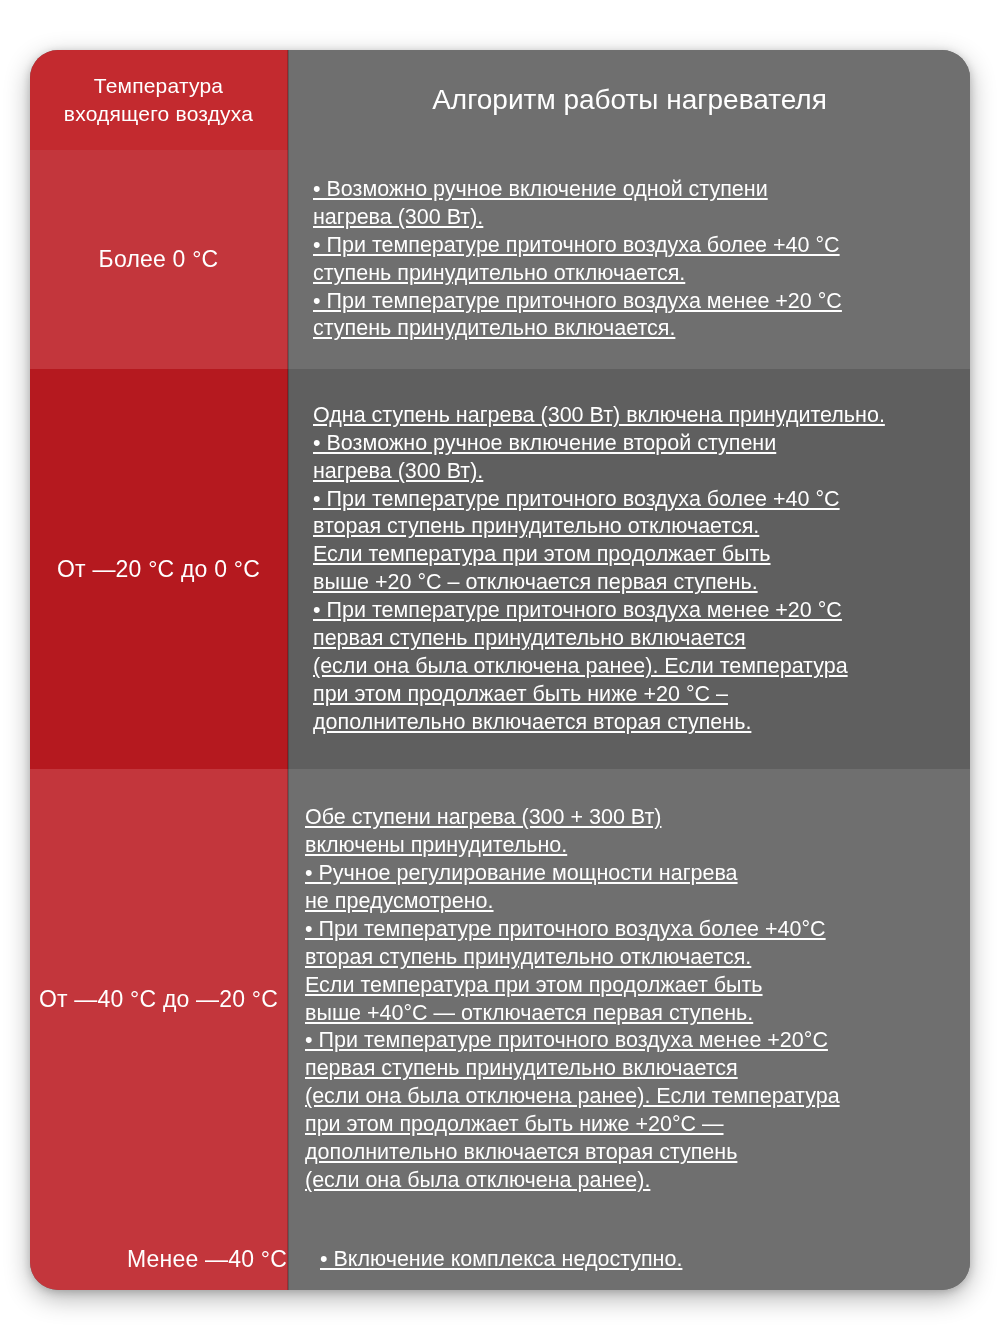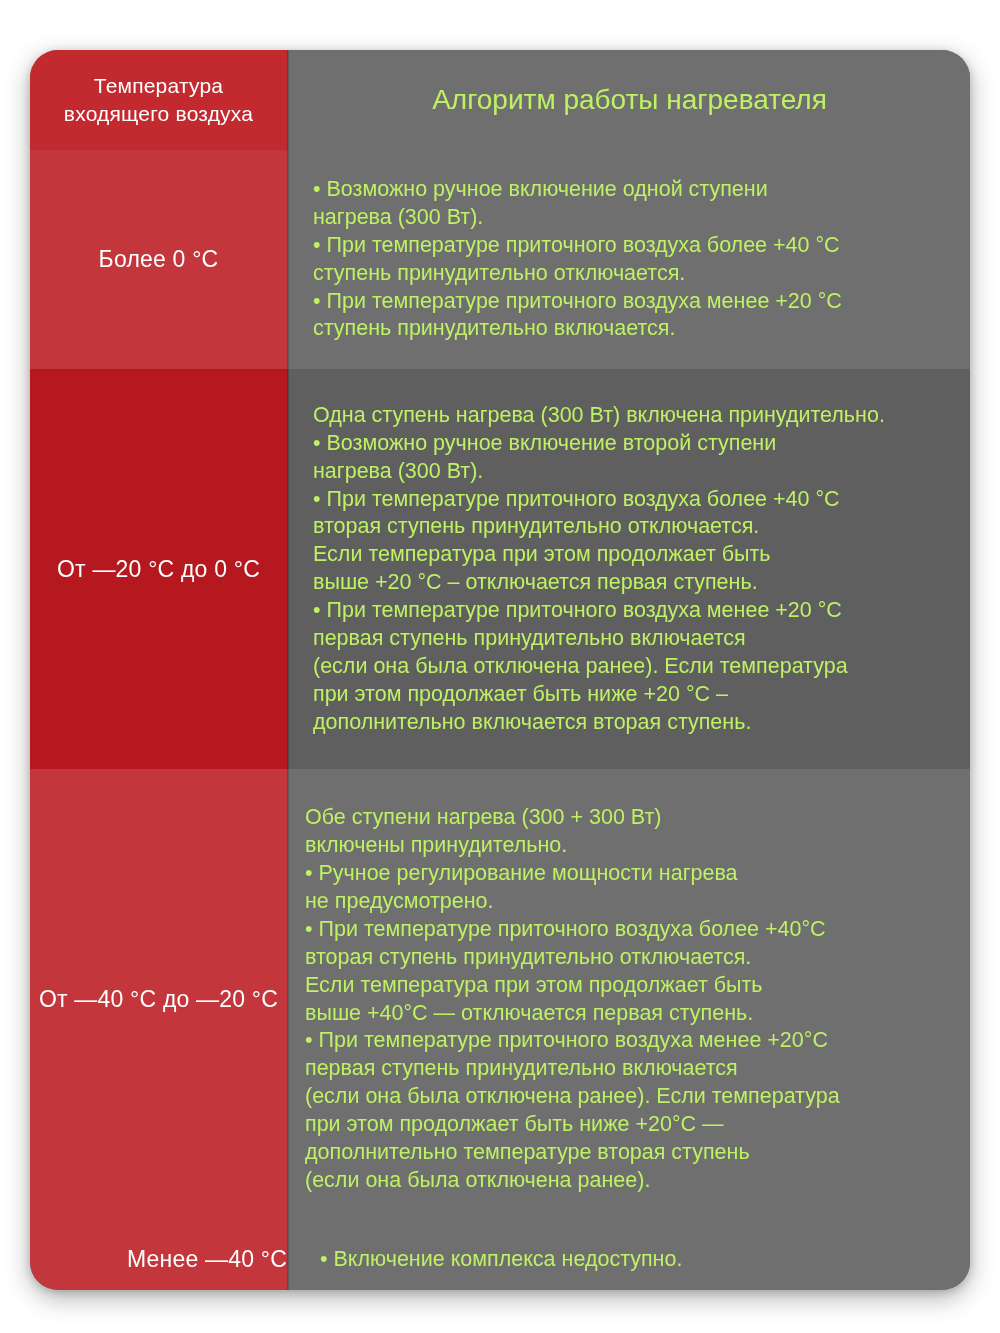--- a/index.html
+++ b/index.html
@@ -50,21 +50,21 @@
   .cell-temp {
     width: 258px;
     color: #ffffff;
     text-align: center;
     padding: 10px 0;
     font-size: 23px;
     letter-spacing: 0.2px;
   }
   .cell-algo {
     background: #6f6f6f;
-    color: #bef264;
+    color: #ffffff;
     padding: 18px 22px 18px 24px;
     font-size: 21.5px;
     line-height: 1.30;
   }
   
   .row-header .cell-temp {
     background: #c32a2f;
     font-size: 21px;
     line-height: 1.35;
     padding: 18px 10px;
@@ -85,20 +85,21 @@
   .shade-4 { background: #c3363c; }
 
   .algo-shade-a { background: #6f6f6f; }
   .algo-shade-b { background: #5f5f5f; }
   .algo-shade-c { background: #6f6f6f; padding-left: 16px; }
   .algo-shade-d { background: #6f6f6f; padding-left: 31px; }
 
   .algo-line {
     display: block;
     white-space: nowrap;
+    text-decoration: underline;
   }
   .row-last .cell-algo { padding-top: 14px; padding-bottom: 14px; }
   .row-last .cell-temp { font-size: 23px; text-align: right; }
 
   
   .cell-temp { border-right: 2px solid rgba(0,0,0,0.18); }
 </style>
 </head>
 <body>
 
@@ -152,21 +153,21 @@
           <span class="algo-line">• Ручное регулирование мощности нагрева</span>
           <span class="algo-line">не предусмотрено.</span>
           <span class="algo-line">• При температуре приточного воздуха более +40°C</span>
           <span class="algo-line">вторая ступень принудительно отключается.</span>
           <span class="algo-line">Если температура при этом продолжает быть</span>
           <span class="algo-line">выше +40°C — отключается первая ступень.</span>
           <span class="algo-line">• При температуре приточного воздуха менее +20°C</span>
           <span class="algo-line">первая ступень принудительно включается</span>
           <span class="algo-line">(если она была отключена ранее). Если температура</span>
           <span class="algo-line">при этом продолжает быть ниже +20°C —</span>
-          <span class="algo-line">дополнительно температуре вторая ступень</span>
+          <span class="algo-line">дополнительно включается вторая ступень</span>
           <span class="algo-line">(если она была отключена ранее).</span>
         </div>
       </div>
 
       <div class="row row-last">
         <div class="cell-temp shade-4">Менее —40 °C</div>
         <div class="cell-algo algo-shade-d">
           <span class="algo-line">• Включение комплекса недоступно.</span>
         </div>
       </div>

